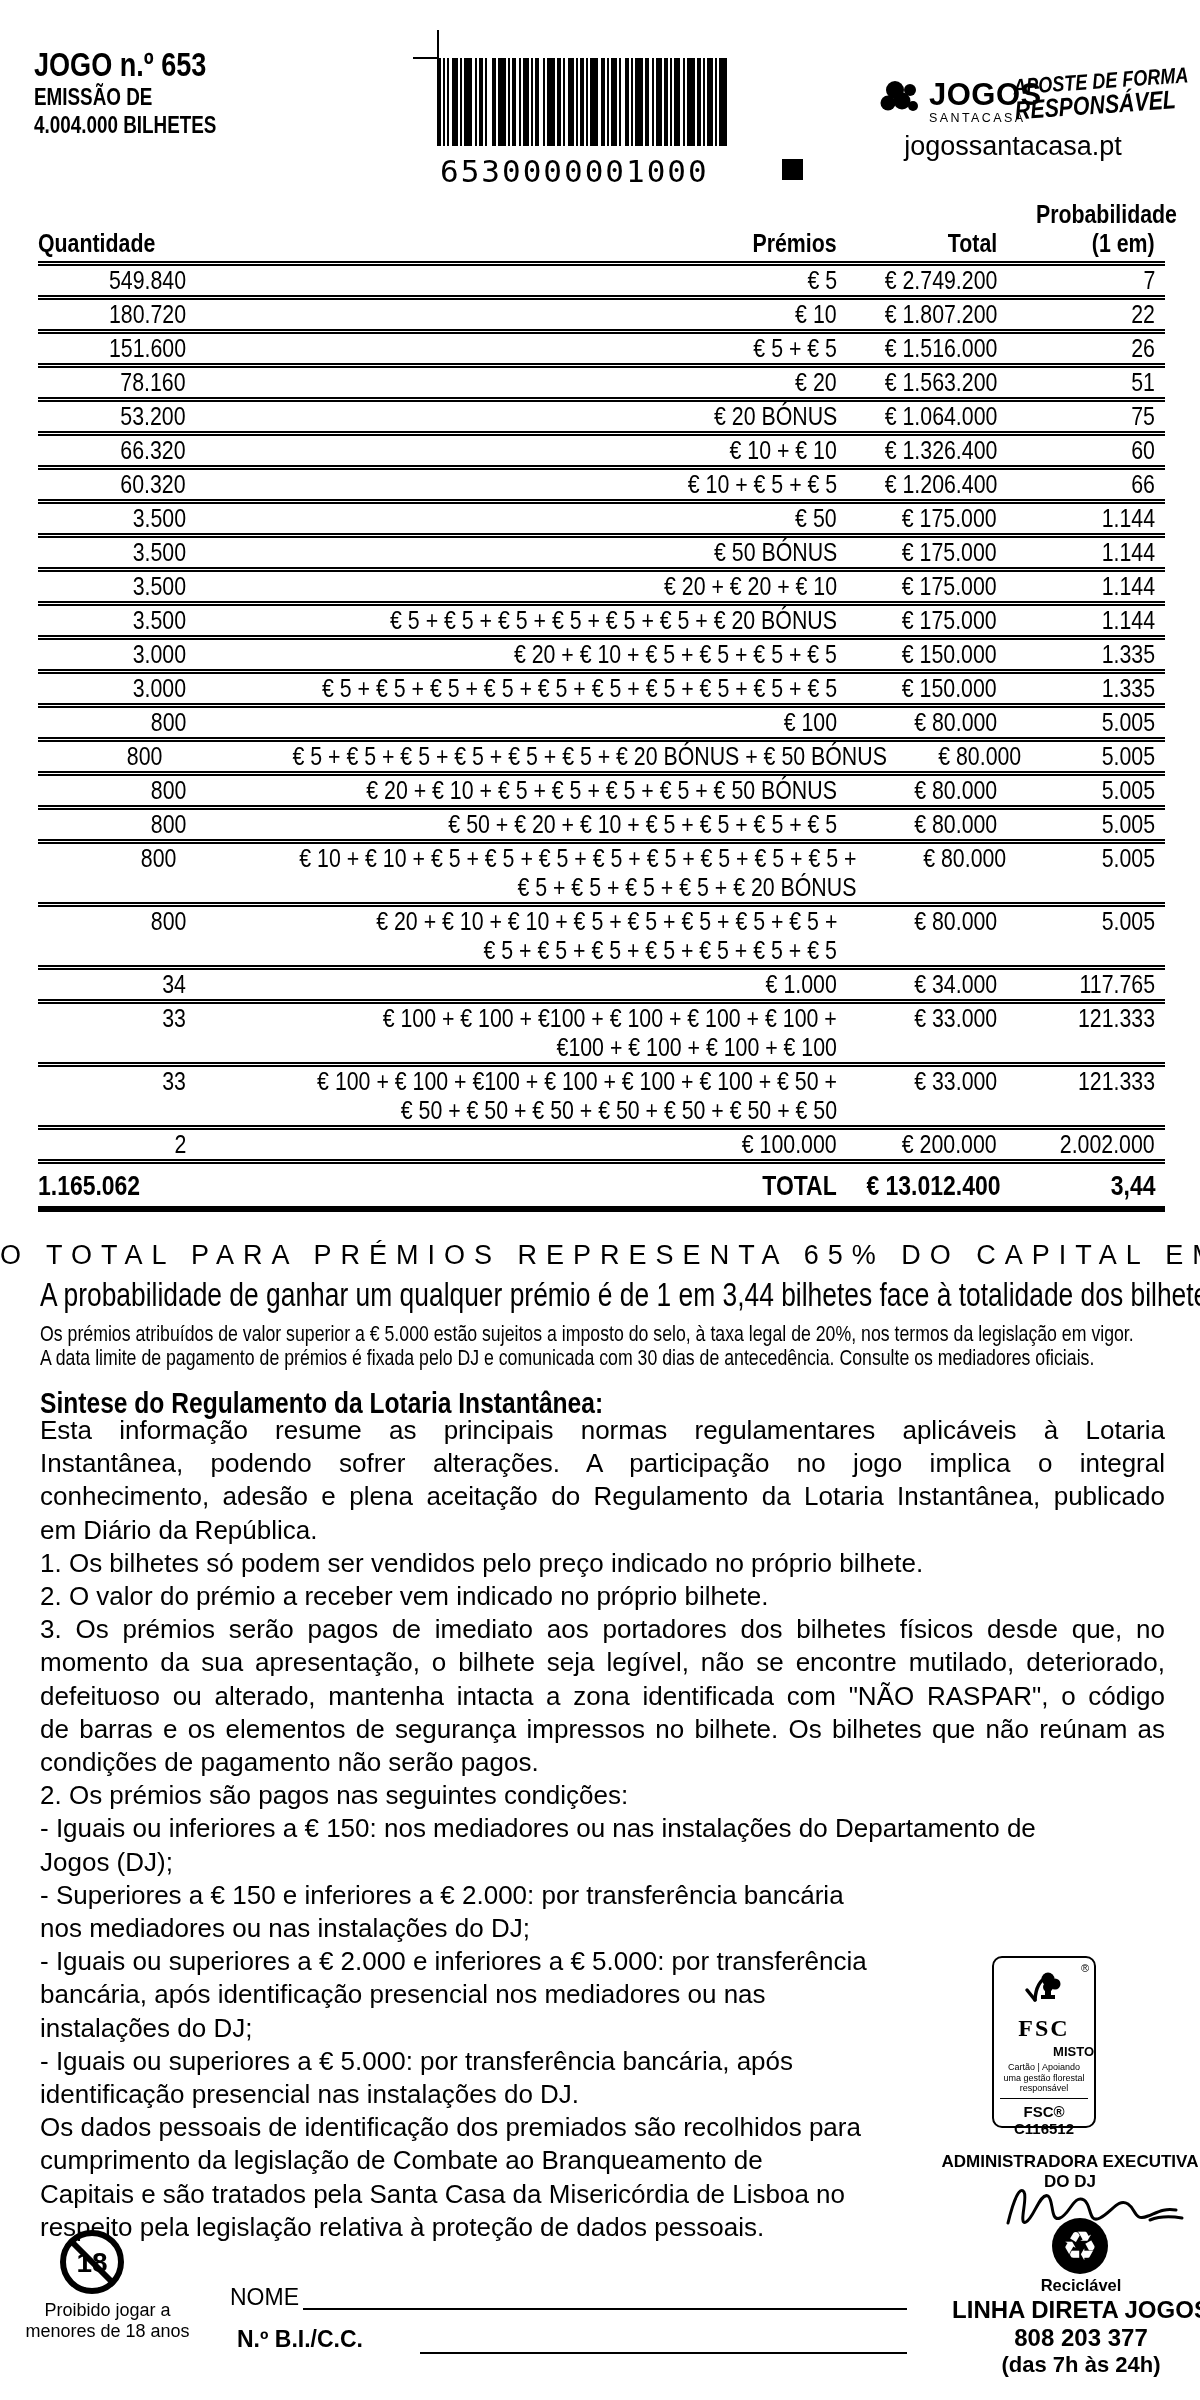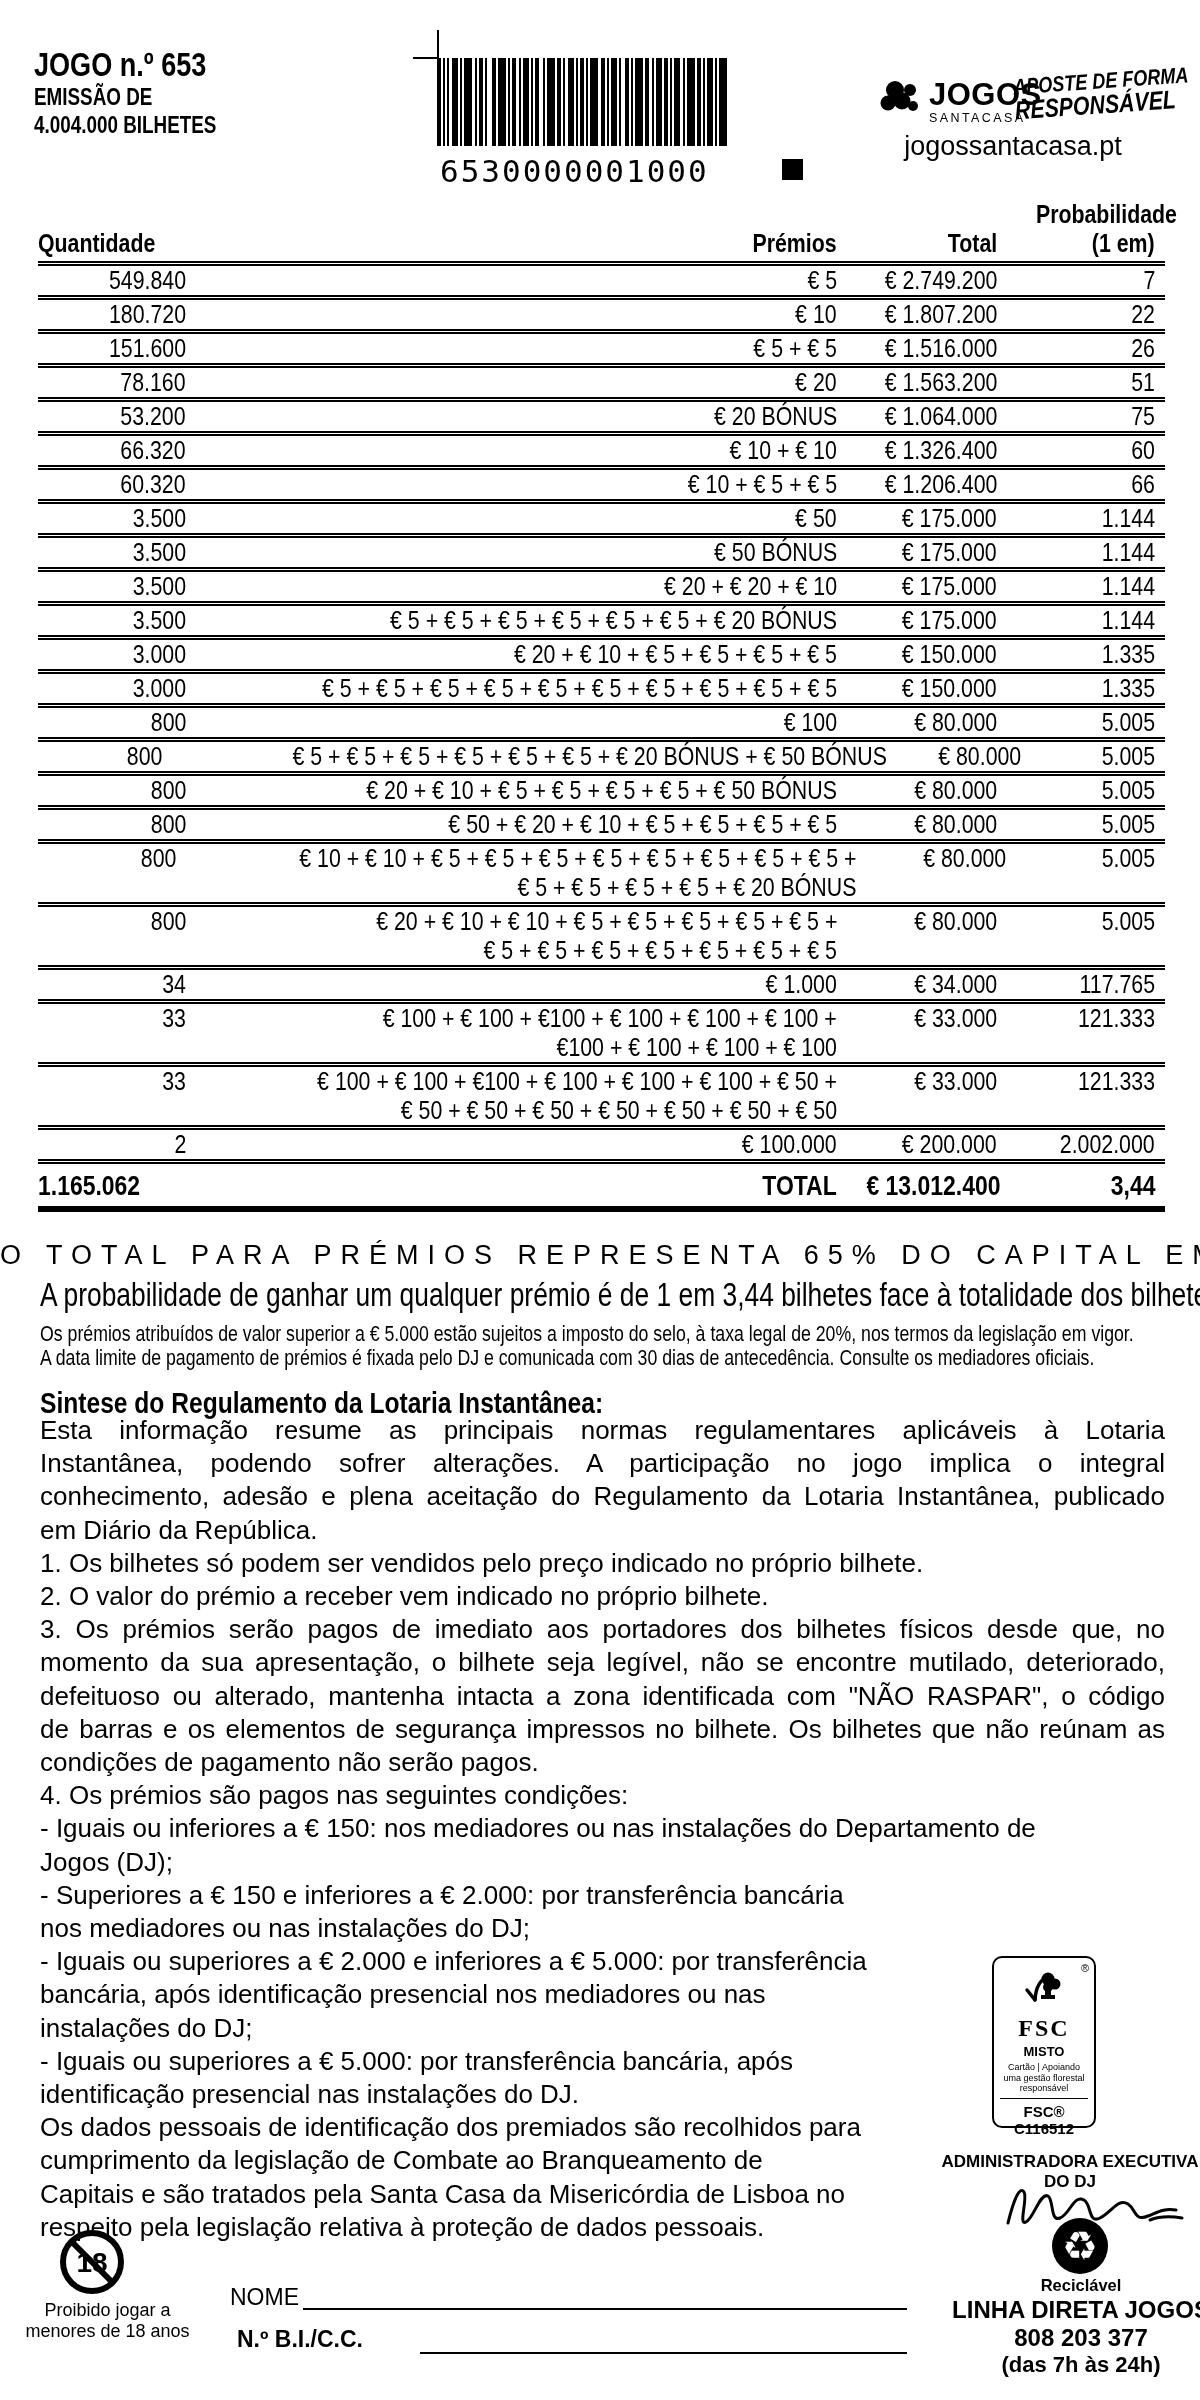--- a/index.html
+++ b/index.html
@@ -59,21 +59,21 @@
   .reg-line{white-space:nowrap;}
   .reg-line.just{white-space:normal;text-align:justify;text-align-last:justify;}
 
   
   #fsc-box{left:992px;top:1956px;width:104px;height:172px;border:2px solid #000;border-radius:10px;
            text-align:center;box-sizing:border-box;}
   #fsc-reg{position:absolute;right:5px;top:4px;font-size:11px;}
   #fsc-tree{margin-top:8px;}
   #fsc-acronym{font-family:"Liberation Serif",serif;font-size:24px;font-weight:700;letter-spacing:2px;
                line-height:1;margin-top:0px;}
-  #fsc-type{font-size:13px;font-weight:700;margin-top:4px;}
+  #fsc-type{font-size:13px;font-weight:700;margin-top:4px;text-align:right;}
   #fsc-desc{font-size:9px;line-height:10.5px;margin-top:3px;}
   #fsc-code{font-size:15px;font-weight:700;border-top:1.5px solid #000;margin:4px 6px 0 6px;padding-top:4px;}
 
   
   #admin-title{left:935px;top:2152px;width:270px;text-align:center;font-size:17px;font-weight:700;}
   #signature-svg{left:1000px;top:2178px;}
 
   
   #age-icon-svg{left:58px;top:2228px;}
   #age-text{left:10px;top:2300px;width:195px;text-align:center;font-size:18px;line-height:21px;}
@@ -412,21 +412,21 @@
       <div class="reg-line just">Instantânea, podendo sofrer alterações. A participação no jogo implica o integral</div>
       <div class="reg-line just">conhecimento, adesão e plena aceitação do Regulamento da Lotaria Instantânea, publicado</div>
       <div class="reg-line">em Diário da República.</div>
       <div class="reg-line">1. Os bilhetes só podem ser vendidos pelo preço indicado no próprio bilhete.</div>
       <div class="reg-line">2. O valor do prémio a receber vem indicado no próprio bilhete.</div>
       <div class="reg-line just">3. Os prémios serão pagos de imediato aos portadores dos bilhetes físicos desde que, no</div>
       <div class="reg-line just">momento da sua apresentação, o bilhete seja legível, não se encontre mutilado, deteriorado,</div>
       <div class="reg-line just">defeituoso ou alterado, mantenha intacta a zona identificada com "NÃO RASPAR", o código</div>
       <div class="reg-line just">de barras e os elementos de segurança impressos no bilhete. Os bilhetes que não reúnam as</div>
       <div class="reg-line">condições de pagamento não serão pagos.</div>
-      <div class="reg-line">4. Os prémios são pagos nas seguintes condições:</div>
+      <div class="reg-line">2. Os prémios são pagos nas seguintes condições:</div>
       <div class="reg-line">- Iguais ou inferiores a € 150: nos mediadores ou nas instalações do Departamento de</div>
       <div class="reg-line">Jogos (DJ);</div>
       <div class="reg-line">- Superiores a € 150 e inferiores a € 2.000: por transferência bancária</div>
       <div class="reg-line">nos mediadores ou nas instalações do DJ;</div>
       <div class="reg-line">- Iguais ou superiores a € 2.000 e inferiores a € 5.000: por transferência</div>
       <div class="reg-line">bancária, após identificação presencial nos mediadores ou nas</div>
       <div class="reg-line">instalações do DJ;</div>
       <div class="reg-line">- Iguais ou superiores a € 5.000: por transferência bancária, após</div>
       <div class="reg-line">identificação presencial nas instalações do DJ.</div>
       <div class="reg-line">Os dados pessoais de identificação dos premiados são recolhidos para</div>

